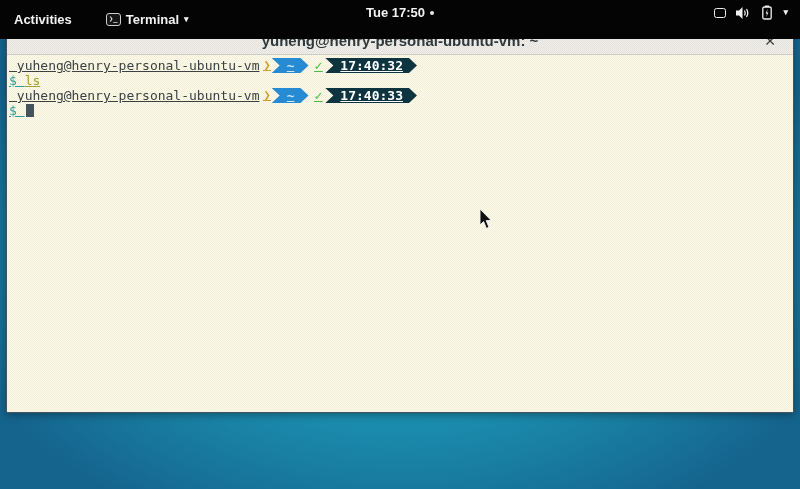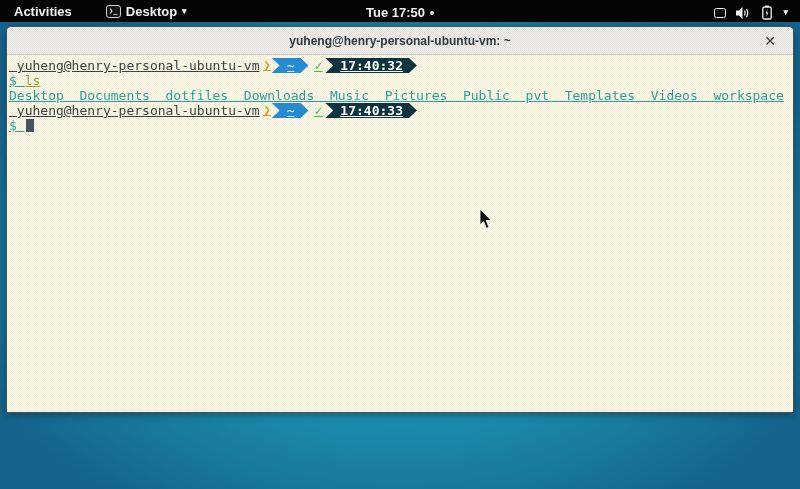--- a/index.html
+++ b/index.html
@@ -5,21 +5,21 @@
   * { margin:0; padding:0; box-sizing:border-box; }
   html,body { width:800px; height:489px; overflow:hidden; }
   body {
     font-family:"Liberation Sans", sans-serif;
     background: radial-gradient(ellipse 58% 62% at 50% 52%, #1ba98e 0%, #1b8dae 55%, #15648e 100%);
     position:relative;
   }
 
   
   .topbar {
-    position:absolute; left:0; top:0; width:800px; height:22px;
+    position:absolute; left:0; top:0; width:800px; height:39px;
     background:#040404; color:#f2f2f2; display:flex; align-items:center;
     font-size:13px; font-weight:bold; z-index:30;
   }
   .tb-left { display:flex; align-items:center; gap:8px; padding-left:10px; }
   .activities { padding:0 4px; cursor:default; }
   .appmenu { display:flex; align-items:center; gap:5px; margin-left:22px; }
   .app-icon {
     width:15px; height:13px; border:1px solid #cfcfcf; border-radius:3px;
     background:#161616; display:flex; align-items:center; justify-content:center;
     font-family:"DejaVu Sans Mono", monospace; font-size:7px; color:#eee; line-height:1;
@@ -37,21 +37,21 @@
   .window {
     position:absolute; left:6px; top:26px; width:788px; height:387px;
     border:1px solid #44545e; border-radius:5px 5px 0 0; overflow:hidden;
     box-shadow:0 2px 8px rgba(0,0,0,.35); z-index:10;
   }
   .titlebar {
     height:28px; position:relative; display:flex; align-items:center; justify-content:center;
     background:repeating-conic-gradient(#f2f0ec 0% 25%, #e3e0da 0% 50%) 0 0 / 2px 2px;
     border-bottom:1px solid #cfccc6;
   }
-  .title { font-size:12px; font-weight:bold; color:#2f3a3e; }
+  .title { font-size:15px; font-weight:bold; color:#2f3a3e; }
   .close-btn {
     position:absolute; right:14px; top:50%; transform:translateY(-50%);
     font-size:14px; color:#3a3a3a; width:18px; height:18px; line-height:18px; text-align:center;
     cursor:default;
   }
   .term {
     height:358px;
     background:repeating-conic-gradient(#fdfaee 0% 25%, #f2eed6 0% 50%) 0 0 / 2px 2px;
     font-family:"DejaVu Sans Mono", monospace; font-size:13px; line-height:15px;
     padding:3px 2px 0 2px; color:#3b4244;
@@ -74,21 +74,21 @@
   .mouse { position:absolute; left:479px; top:209px; z-index:40; }
 </style>
 </head>
 <body>
 
 <div class="topbar">
   <div class="tb-left">
     <div class="activities">Activities</div>
     <div class="appmenu">
       <span class="app-icon">❯_</span>
-      <span>Desktop</span>
+      <span>Terminal</span>
       <span class="chev">▾</span>
     </div>
   </div>
   <div class="tb-center">
     <span>Tue 17:50</span>
     <span class="notif-dot"></span>
   </div>
   <div class="tb-right">
     <span class="disp-icon"></span>
     <svg width="16" height="14" viewBox="0 0 16 14">
@@ -106,21 +106,20 @@
 </div>
 
 <div class="window">
   <div class="titlebar">
     <span class="title">yuheng@henry-personal-ubuntu-vm: ~</span>
     <span class="close-btn">✕</span>
   </div>
   <div class="term" id="term">
       <div class="tline"><span style="color: rgb(59, 66, 68);"> yuheng@henry-personal-ubuntu-vm</span><span class="pl"><span class="pl-chev" style="color: rgb(215, 155, 42);">❯</span><span class="pl-band" style="background: rgb(38, 139, 210); color: rgb(207, 232, 247);">~</span><span class="pl-check" style="color: rgb(60, 193, 60);">✓</span><span class="pl-band" style="background: rgb(14, 52, 64); color: rgb(255, 255, 255);">17:40:32</span></span></div>
       <div class="tline"><span style="color: rgb(42, 161, 152);">$ </span><span style="color: rgb(163, 160, 44);">ls</span></div>
-      <div class="tline"><span style="color: rgb(42, 161, 152);">Desktop  Documents  dotfiles  Downloads  Music  Pictures  Public  pvt  Templates  Videos  workspace</span></div>
       <div class="tline"><span style="color: rgb(59, 66, 68);"> yuheng@henry-personal-ubuntu-vm</span><span class="pl"><span class="pl-chev" style="color: rgb(215, 155, 42);">❯</span><span class="pl-band" style="background: rgb(38, 139, 210); color: rgb(207, 232, 247);">~</span><span class="pl-check" style="color: rgb(60, 193, 60);">✓</span><span class="pl-band" style="background: rgb(14, 52, 64); color: rgb(255, 255, 255);">17:40:33</span></span></div>
       <div class="tline"><span style="color: rgb(42, 161, 152);">$ </span><span class="cursor-block" style="background: rgb(68, 84, 92);"></span></div>
     </div>
 </div>
 
 <svg class="mouse" width="15" height="21" viewBox="0 0 15 21">
   <polygon points="1,0 1,16 4.6,12.6 7.4,19.4 10,18.3 7.2,11.6 12.2,11.4" fill="#111" stroke="#f5f5f5" stroke-width="0.9"></polygon>
 </svg>
 
 </body></html>

